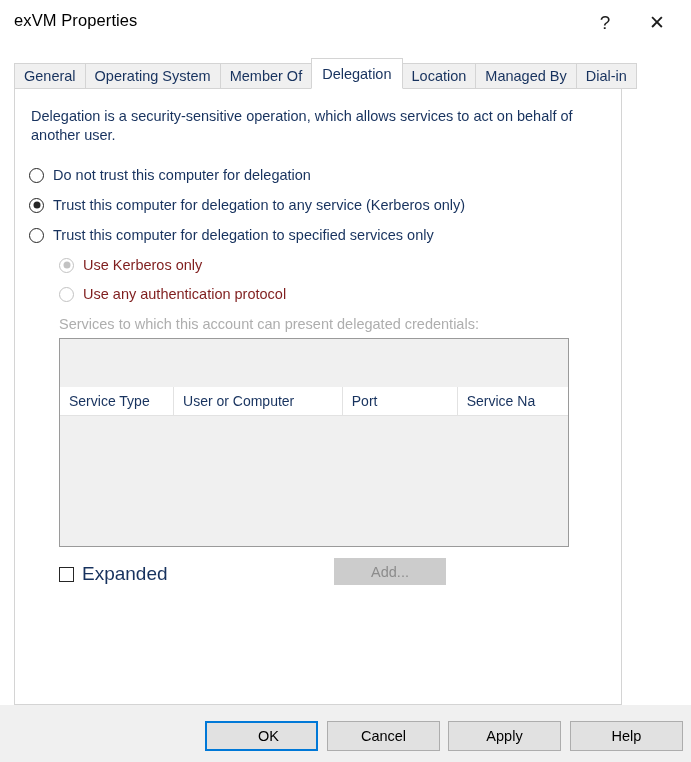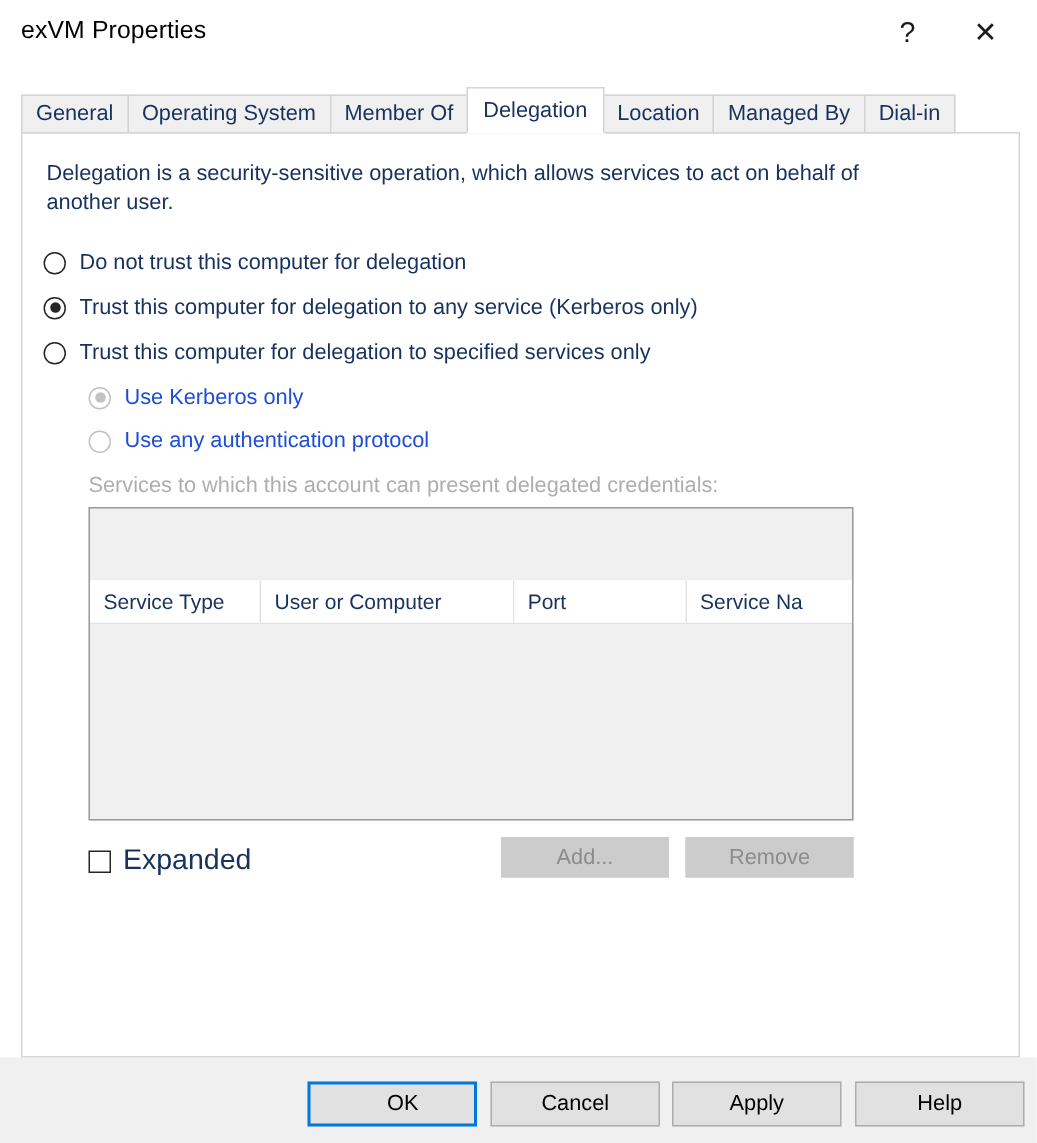--- a/index.html
+++ b/index.html
@@ -100,21 +100,21 @@
     z-index: 6;
     padding: 0 10px;
     align-items: center;
   }
 
   
   .panel {
     position: absolute;
     left: 14px;
     top: 88px;
-    width: 666px;
+    width: 608px;
     height: 617px;
     box-sizing: border-box;
     background: #ffffff;
     border: 1px solid #d4d4d4;
     z-index: 2;
   }
 
   .desc {
     position: absolute;
     left: 16px;
@@ -163,21 +163,21 @@
     border-color: #c2c2c2;
     background: #ffffff;
   }
   .radio.disabled.checked::after {
     background: #c2c2c2;
   }
   .radio-label {
     font-size: 14.5px;
     color: #17325e;
   }
-  .radio-label.disabled { color: #1d4ed8; }
+  .radio-label.disabled { color: #7f1d1d; }
 
   .services-label {
     position: absolute;
     left: 44px;
     top: 227px;
     font-size: 14.5px;
     color: #aeaeae;
     white-space: nowrap;
   }
 
@@ -373,21 +373,20 @@
     </div>
     <div class="table-body"></div>
   </div>
 
   <div class="check-row">
     <span class="checkbox"></span>
     <span class="check-label">Expanded</span>
   </div>
 
   <button class="btn small btn-add">Add...</button>
-  <button class="btn small btn-remove">Remove</button>
 
 </div>
 
 <div class="footer">
   <button class="btn footer-btn default btn-ok">OK</button>
   <button class="btn footer-btn btn-cancel">Cancel</button>
   <button class="btn footer-btn btn-apply">Apply</button>
   <button class="btn footer-btn btn-help">Help</button>
 </div>
 

